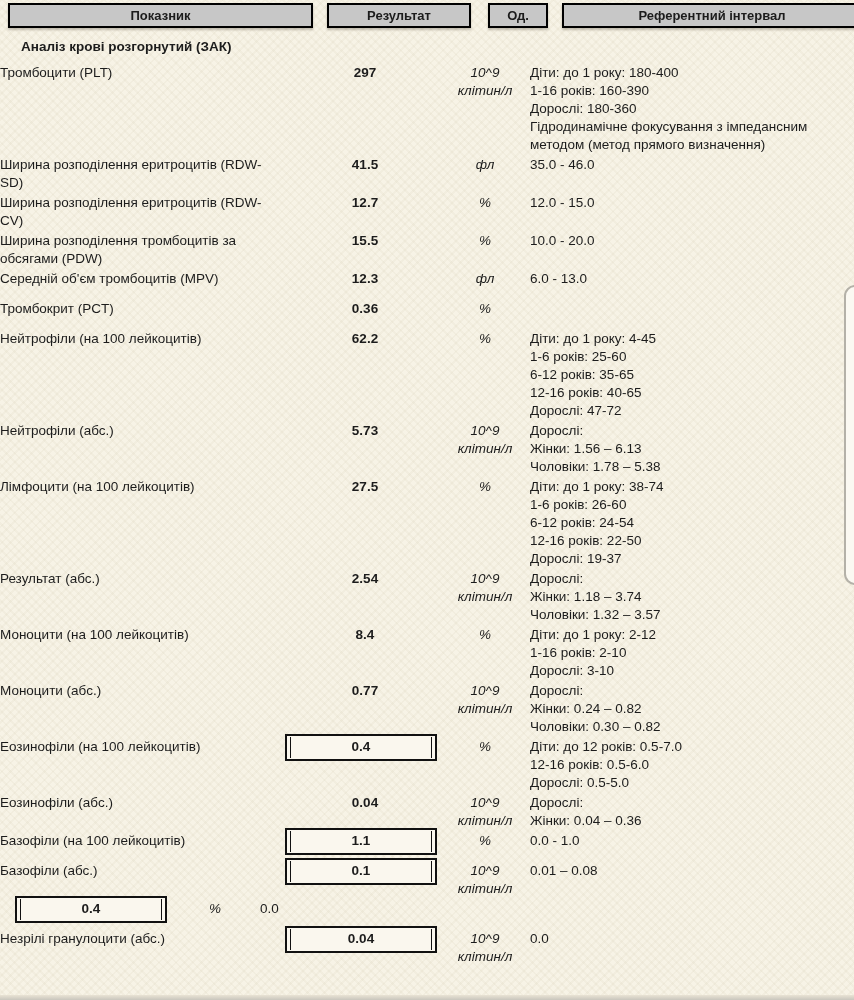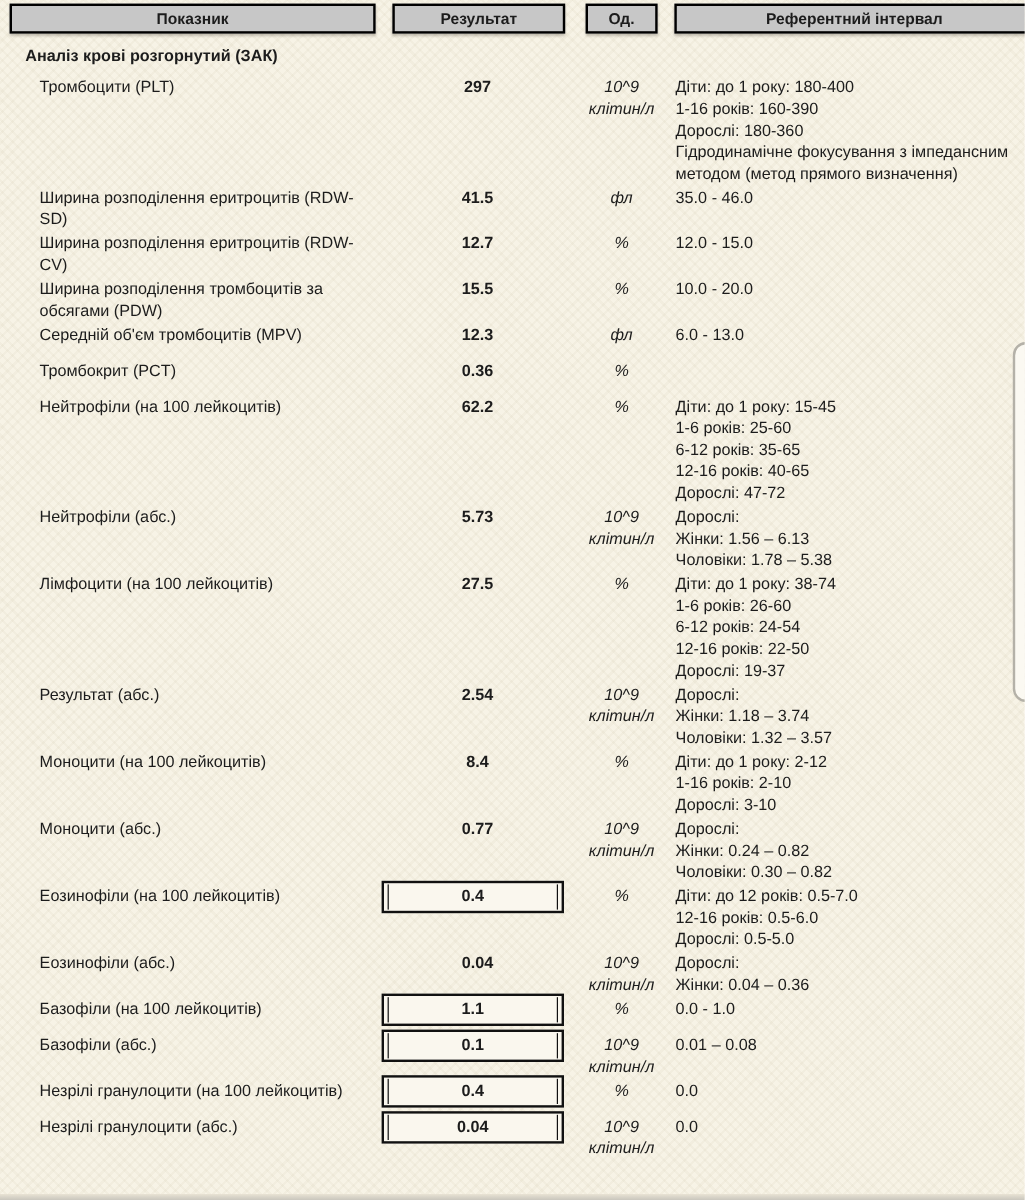--- a/index.html
+++ b/index.html
@@ -52,21 +52,20 @@
   
   #rows {
     position: absolute;
     left: 0;
     top: 64px;
     right: 0;
   }
   .row {
     display: flex;
     align-items: flex-start;
-    padding-left: 33px;
     margin-bottom: 2px;
     min-height: 28px;
     font-size: 13.5px;
     line-height: 18px;
   }
   .c-name  { width: 270px; }
   .c-result{
     width: 160px;
     margin-left: 15px;
     display: flex;
@@ -205,21 +204,21 @@
       </div>
       <div class="row">
         <div class="c-name">Нейтрофіли (на 100 лейкоцитів)</div>
         <div class="c-result">
           <div class="result-value">62.2</div>
         </div>
         <div class="c-unit">
           <div>%</div>
         </div>
         <div class="c-ref">
-          <div>Діти: до 1 року: 15-45</div>
+          <div>Діти: до 1 року: 4-45</div>
           <div>1-6 років: 25-60</div>
           <div>6-12 років: 35-65</div>
           <div>12-16 років: 40-65</div>
           <div>Дорослі: 47-72</div>
         </div>
       </div>
       <div class="row">
         <div class="c-name">Нейтрофіли (абс.)</div>
         <div class="c-result">
           <div class="result-value">5.73</div>
@@ -347,21 +346,20 @@
         </div>
         <div class="c-unit">
           <div>10^9</div>
           <div>клітин/л</div>
         </div>
         <div class="c-ref">
           <div>0.01 – 0.08</div>
         </div>
       </div>
       <div class="row">
-        <div class="c-name">Незрілі гранулоцити (на 100 лейкоцитів)</div>
         <div class="c-result boxed">
           <div class="result-box">
             <div class="result-box-inner">0.4</div>
           </div>
         </div>
         <div class="c-unit">
           <div>%</div>
         </div>
         <div class="c-ref">
           <div>0.0</div>

